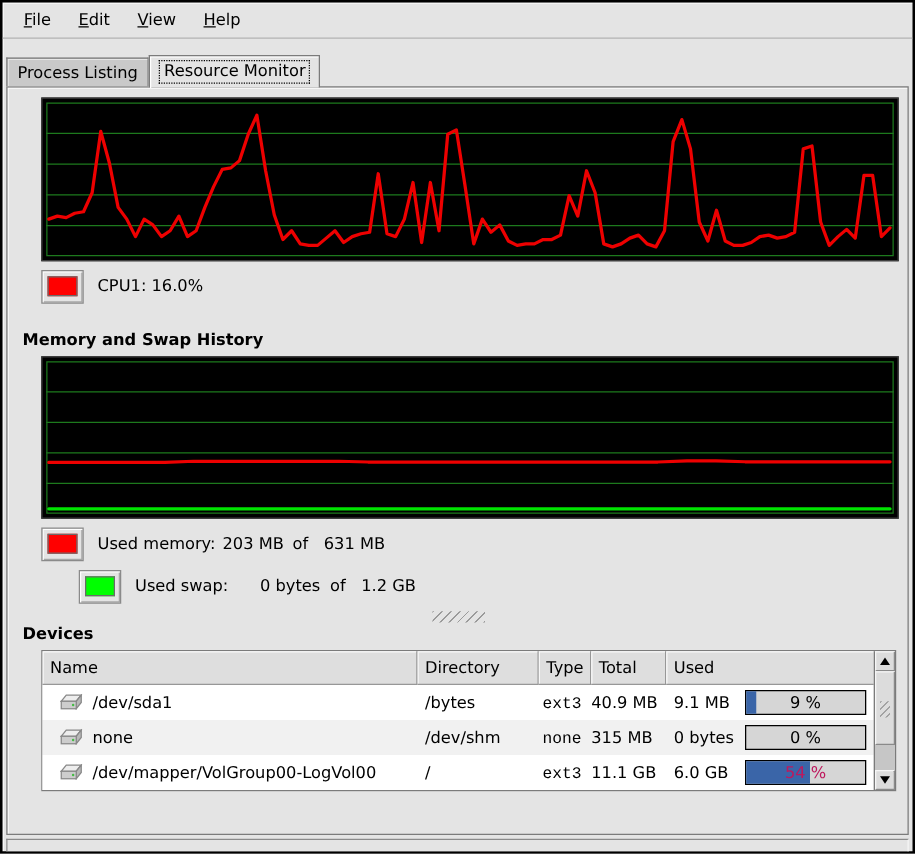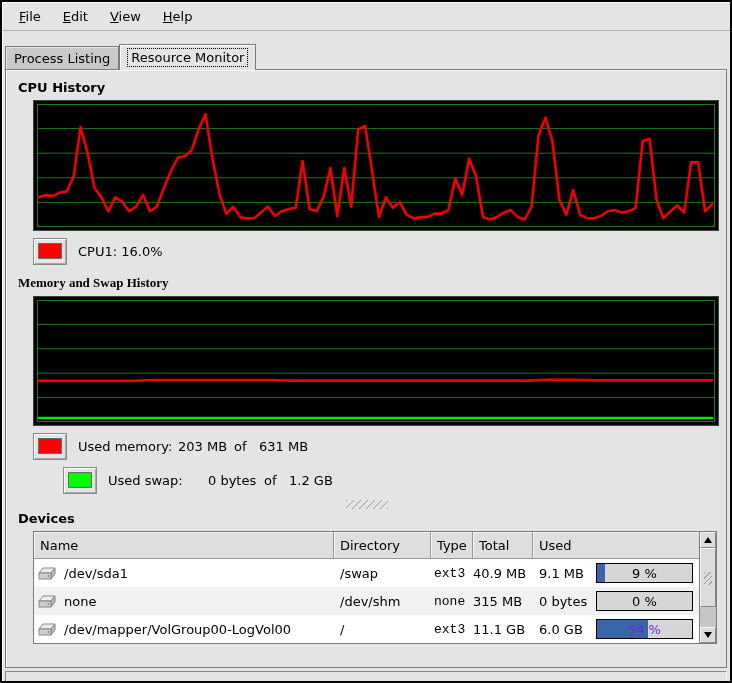--- a/index.html
+++ b/index.html
@@ -44,21 +44,21 @@
   .devices-table { width:684px; margin-left:15px; box-sizing:border-box; border:1px solid #7b7b7b;
                    background:#fff; display:flex; }
   .table-main { flex:1; min-width:0; }
   .thead { display:flex; height:27px; }
   .th { box-sizing:border-box; background:#dedede; border-right:1px solid #979797; border-bottom:1px solid #979797;
         box-shadow: inset 1px 1px 0 #f7f7f7; padding:0 6px; display:flex; align-items:center; cursor:default;text-align:center; }
   .th-name { width:300px; } .th-dir { width:97px; } .th-type { width:42px; } .th-total { width:60px; }
   .th-used { flex:1; border-right:none; }
   .tr { display:flex; height:28px; align-items:center; background:#fff; }
   .tr.alt { background:#f1f1f1; }
-  .td-name { width:300px; box-sizing:border-box; display:flex; align-items:center; padding-left:4px; gap:8px; white-space:nowrap; overflow:hidden; }
+  .td-name { width:300px; box-sizing:border-box; display:flex; padding-left:14px; gap:8px; white-space:nowrap; overflow:hidden; }
   .td-dir  { width:97px; box-sizing:border-box; padding-left:6px; white-space:nowrap; }
   .td-type { width:42px; box-sizing:border-box; padding-left:3px; white-space:nowrap;font-family:Liberation Mono, monospace; }
   .td-total{ width:60px; box-sizing:border-box; white-space:nowrap; }
   .td-used { flex:1; min-width:0; display:flex; align-items:center; padding-left:6px; box-sizing:border-box; }
   .used-text { width:58px; white-space:nowrap; }
   .pbar { margin-left:auto; margin-right:6px; width:99px; height:20px; box-sizing:border-box;
           border:1px solid #000; background:#d6d6d6; position:relative; }
   .pbar-fill { height:100%; width:0; }
   .pbar-label { position:absolute; inset:0; display:flex; align-items:center; justify-content:center; }
   
@@ -93,38 +93,37 @@
     <div class="tab inactive">
       <span class="tab-label">Process Listing</span>
     </div>
     <div class="tab active">
       <span class="tab-label">Resource Monitor</span>
     </div>
   </div>
 
   <div class="panel">
 
-    <div class="section-title">CPU History</div>
     <svg id="cpu-chart" class="graph" viewBox="0 0 684 129" width="684" height="129">
         <rect x="3.5" y="3.5" width="677" height="122" fill="none" stroke="#1d7a1d" stroke-width="1"></rect>
         <line x1="3" x2="681" y1="27.6" y2="27.6" stroke="#1d7a1d" stroke-width="1"></line>
         <line x1="3" x2="681" y1="52.2" y2="52.2" stroke="#1d7a1d" stroke-width="1"></line>
         <line x1="3" x2="681" y1="76.8" y2="76.8" stroke="#1d7a1d" stroke-width="1"></line>
         <line x1="3" x2="681" y1="101.4" y2="101.4" stroke="#1d7a1d" stroke-width="1"></line>
         <polyline points="5.0,96.3 11.9,93.9 18.9,95.1 25.8,91.6 32.8,90.4 39.7,75.2 46.6,26.1 53.6,51.8 60.5,86.9 67.4,96.3 74.4,110.3 81.3,96.3 88.3,100.9 95.2,110.3 102.1,105.6 109.1,93.9 116.0,110.3 122.9,105.6 129.9,86.9 136.8,70.5 143.8,56.5 150.7,55.3 157.6,49.5 164.6,28.4 171.5,13.2 178.5,57.6 185.4,92.8 192.3,112.6 199.3,105.6 206.2,116.1 213.1,117.3 220.1,117.3 227.0,111.5 234.0,105.6 240.9,115.0 247.8,110.3 254.8,108.0 261.7,106.8 268.6,60.0 275.6,108.0 282.5,110.3 289.5,96.3 296.4,67.0 303.3,115.0 310.3,67.0 317.2,105.6 324.2,28.4 331.1,24.9 338.0,69.4 345.0,116.1 351.9,96.3 358.8,106.8 365.8,100.9 372.7,113.8 379.7,117.3 386.6,116.1 393.5,116.1 400.5,112.6 407.4,112.6 414.4,109.1 421.3,77.5 428.2,93.9 435.2,57.6 442.1,75.2 449.0,116.1 456.0,118.5 462.9,116.1 469.9,111.5 476.8,109.1 483.7,116.1 490.7,118.5 497.6,105.6 504.5,34.3 511.5,16.7 518.4,40.1 525.4,98.6 532.3,113.8 539.2,89.2 546.2,113.8 553.1,117.3 560.1,117.3 567.0,115.0 573.9,110.3 580.9,109.1 587.8,111.5 594.7,110.3 601.7,106.8 608.6,40.1 615.6,37.8 622.5,98.6 629.4,117.3 636.4,110.3 643.3,104.5 650.2,111.5 657.2,61.2 664.1,61.2 671.1,110.3 678.0,103.3" fill="none" stroke="#ee0000" stroke-width="2.6" stroke-linejoin="round" stroke-linecap="round"></polyline>
       </svg>
 
     <div class="legend-row">
       <div class="swatch-btn">
         <div class="swatch" id="cpu-swatch" style="background: rgb(255, 0, 0);"></div>
       </div>
       <span class="legend-text">CPU1: 16.0%</span>
     </div>
 
-    <div class="section-title" style="margin-top:10px;font-family:Liberation Serif, serif;">Memory and Swap History</div>
+    <div class="section-title" style="margin-top:22px;">Memory and Swap History</div>
     <svg id="mem-chart" class="graph mem" viewBox="0 0 684 128" width="684" height="128">
         <rect x="3.5" y="3.5" width="677" height="121" fill="none" stroke="#1d7a1d" stroke-width="1"></rect>
         <line x1="3" x2="681" y1="27.4" y2="27.4" stroke="#1d7a1d" stroke-width="1"></line>
         <line x1="3" x2="681" y1="51.8" y2="51.8" stroke="#1d7a1d" stroke-width="1"></line>
         <line x1="3" x2="681" y1="76.2" y2="76.2" stroke="#1d7a1d" stroke-width="1"></line>
         <line x1="3" x2="681" y1="100.6" y2="100.6" stroke="#1d7a1d" stroke-width="1"></line>
         <polyline points="5.0,83.9 28.2,83.9 51.4,83.9 74.6,83.9 97.8,83.9 121.0,83.0 144.2,83.0 167.4,83.0 190.7,83.0 213.9,83.0 237.1,83.0 260.3,83.6 283.5,83.6 306.7,83.6 329.9,83.6 353.1,83.6 376.3,83.6 399.5,83.6 422.7,83.6 445.9,83.6 469.1,83.6 492.3,83.6 515.6,82.7 538.8,82.7 562.0,83.4 585.2,83.4 608.4,83.4 631.6,83.4 654.8,83.4 678.0,83.4" fill="none" stroke="#ee0000" stroke-width="2.6" stroke-linejoin="round" stroke-linecap="round"></polyline>
         <polyline points="5.0,121.0 678.0,121.0" fill="none" stroke="#00e400" stroke-width="2.6" stroke-linejoin="round" stroke-linecap="round"></polyline>
       </svg>
 
@@ -163,21 +162,21 @@
         <div class="tr">
           <div class="td-name">
             <svg class="disk-icon" width="18" height="13" viewBox="0 0 18 13">
               <polygon points="5,1 17,1 13,6 1,6" fill="#ededed" stroke="#888" stroke-width="1"></polygon>
               <polygon points="13,6 17,1 17,7 13,12" fill="#b9b9b9" stroke="#888" stroke-width="1"></polygon>
               <rect x="1" y="6" width="12" height="6" fill="#cdcdcd" stroke="#888" stroke-width="1"></rect>
               <circle cx="10.5" cy="9" r="1" fill="#44bb44"></circle>
             </svg>
             <span>/dev/sda1</span>
           </div>
-          <div class="td-dir">/swap</div>
+          <div class="td-dir">/bytes</div>
           <div class="td-type">ext3</div>
           <div class="td-total">40.9 MB</div>
           <div class="td-used">
             <span class="used-text">9.1 MB</span>
             <div class="pbar">
               <div class="pbar-fill" style="width: 9%; background: rgb(58, 101, 168);"></div>
               <span class="pbar-label" style="color: rgb(0, 0, 0);">9 %</span>
             </div>
           </div>
         </div>
@@ -214,21 +213,21 @@
             </svg>
             <span>/dev/mapper/VolGroup00-LogVol00</span>
           </div>
           <div class="td-dir">/</div>
           <div class="td-type">ext3</div>
           <div class="td-total">11.1 GB</div>
           <div class="td-used">
             <span class="used-text">6.0 GB</span>
             <div class="pbar">
               <div class="pbar-fill" style="width: 54%; background: rgb(58, 101, 168);"></div>
-              <span class="pbar-label" style="color: #6d28d9;">54 %</span>
+              <span class="pbar-label" style="color: #be185d;">54 %</span>
             </div>
           </div>
         </div>
       </div>
 
       <div class="vscroll">
         <div class="sb-btn">
             <div class="arrow-up"></div>
           </div>
         <div class="sb-thumb"></div>

